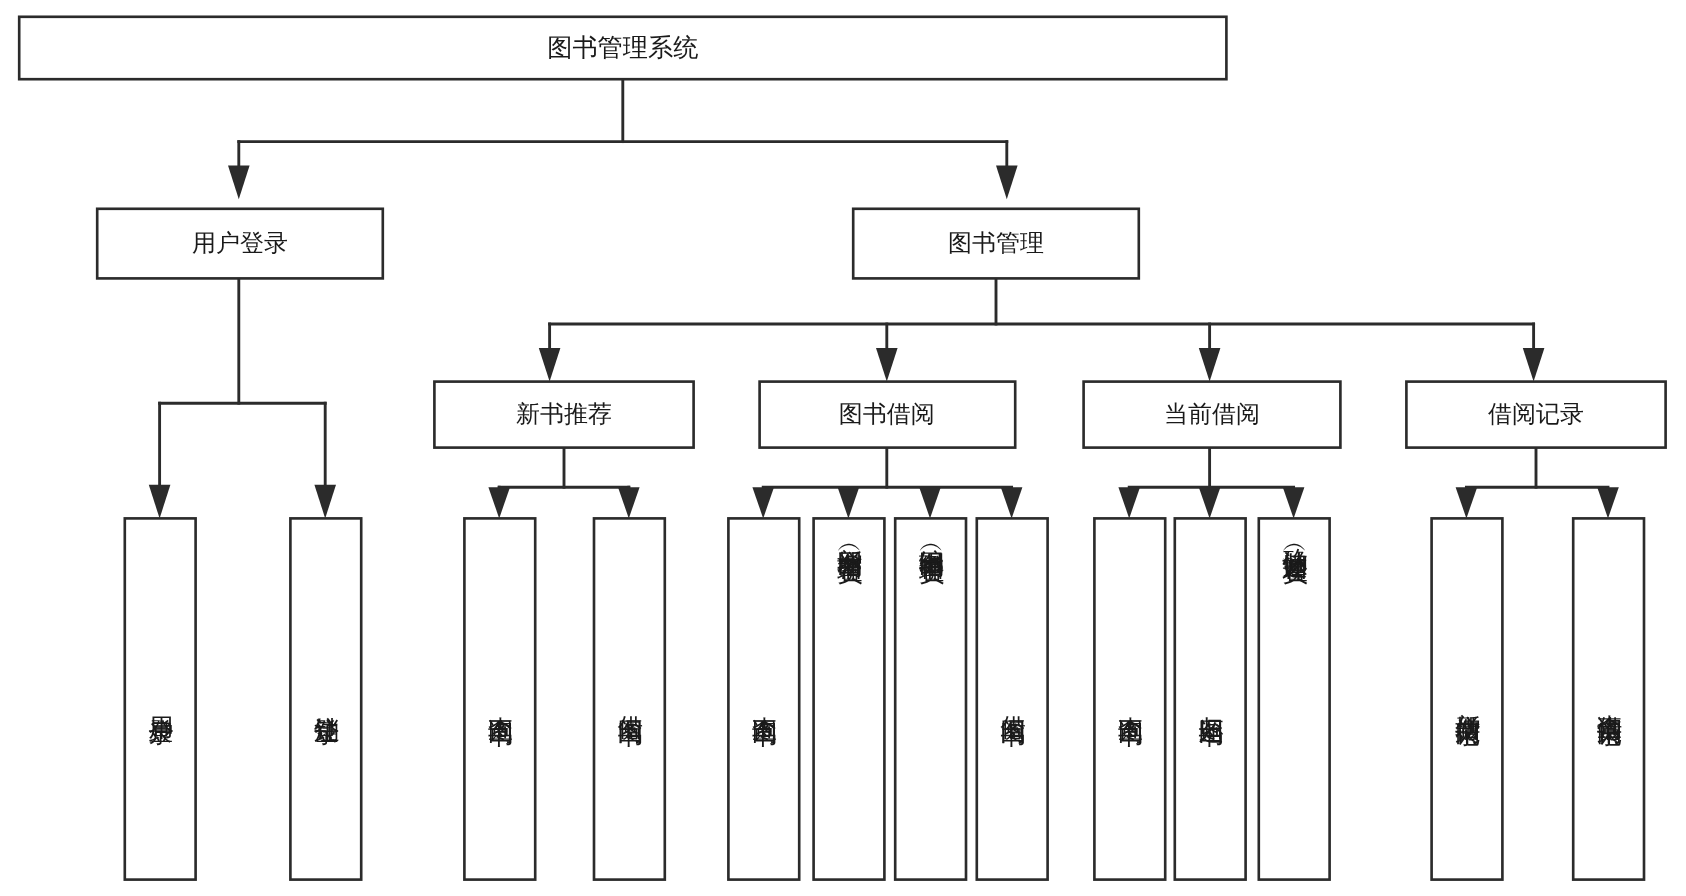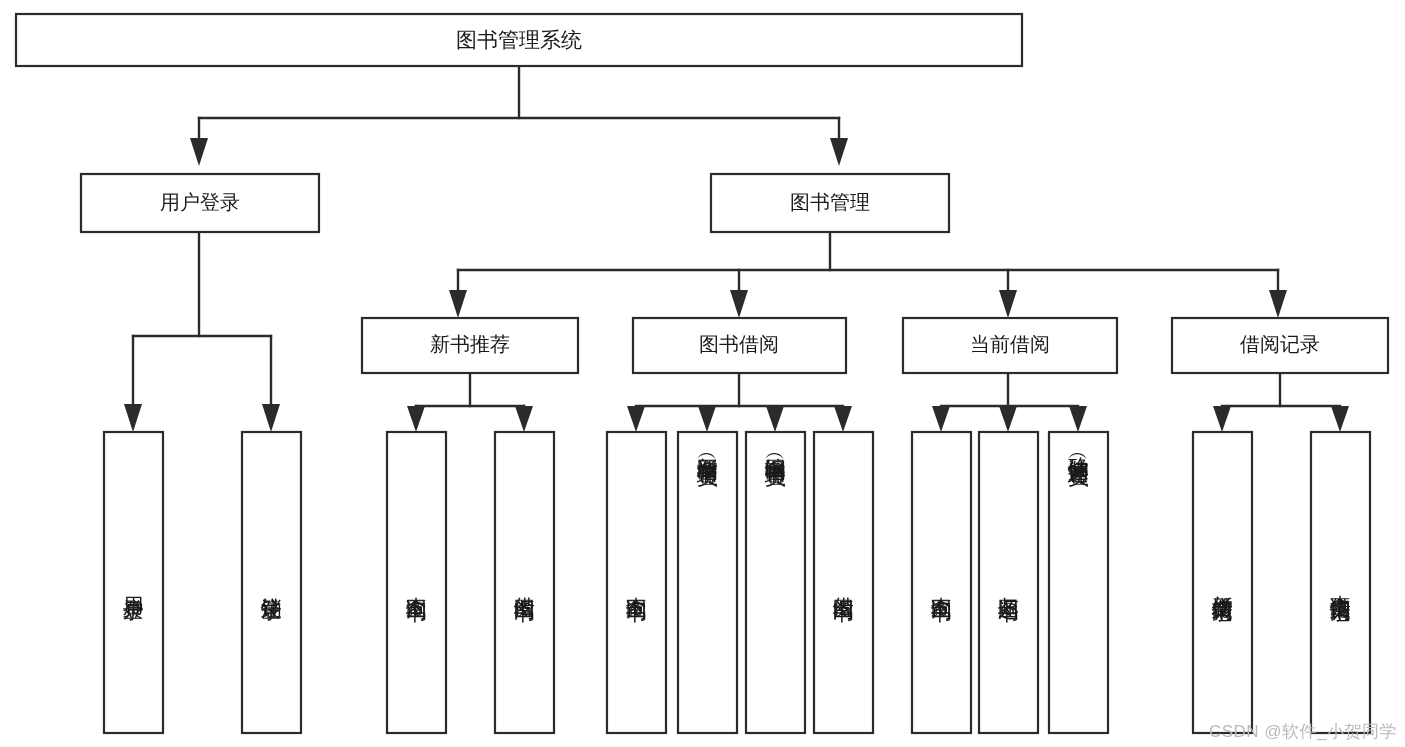--- a/index.html
+++ b/index.html
@@ -235,15 +235,14 @@
   <div class="leaf-label-wrap" style="left:1049px; top:440px; width:59px; height:290px;">
     <span class="leaf-vertical-text">确认归还（管理员）</span>
   </div>
   <div class="leaf-label-wrap centered" style="left:1193px; top:432px; width:59px; height:301px;">
     <span class="leaf-vertical-text">新增借阅记录</span>
   </div>
   <div class="leaf-label-wrap centered" style="left:1311px; top:432px; width:59px; height:301px;">
     <span class="leaf-vertical-text">查询借阅记录</span>
   </div>
 
-  <div class="watermark">CSDN @软件_小贺同学</div>
 
 </div>
 
 </body></html>

